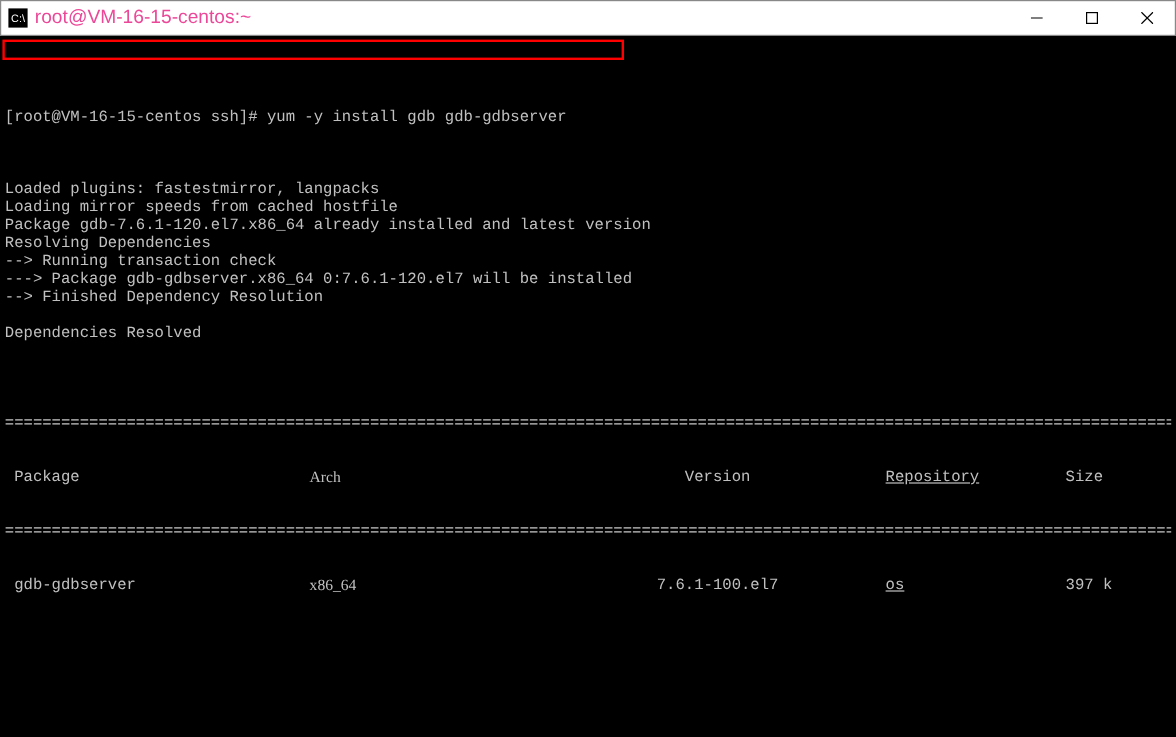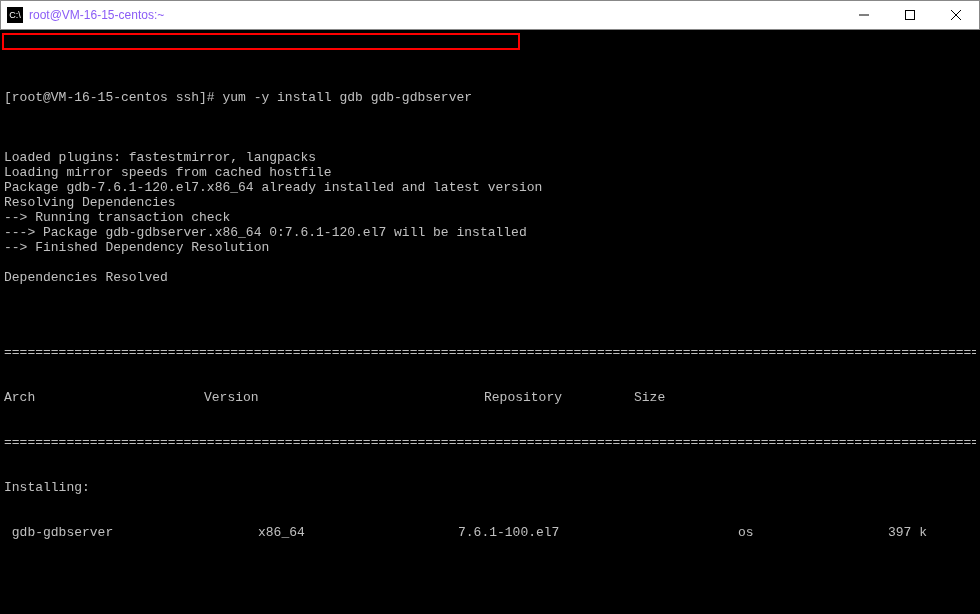--- a/index.html
+++ b/index.html
@@ -28,22 +28,22 @@
   display: flex;
   align-items: center;
   justify-content: center;
   color: #fff;
   font-size: 9px;
   font-family: sans-serif;
 }
 .titlebar-title {
   flex: 1;
   font-family: "Segoe UI", Tahoma, sans-serif;
-  font-size: 12px;
-  color: #8b5cf6;
+  font-size: 16px;
+  color: #ec4899;
 }
 .win-controls { display: flex; height: 100%; }
 .win-btn {
   width: 46px;
   height: 100%;
   display: flex;
   align-items: center;
   justify-content: center;
   font-family: sans-serif;
   cursor: pointer;
@@ -56,23 +56,23 @@
 }
 .highlight-box {
   position: absolute;
   border: 2px solid #ff0000;
   pointer-events: none;
 }
 .line { white-space: pre; }
 .sep { letter-spacing: 0; overflow: hidden; }
 .row { display: flex; }
 .c-pkg { width: 254px; }
-.c-arch { width: 200px; }
-.c-ver { width: 280px; }
-.c-repo { width: 150px; }
+.c-arch { width: 200px; font-family: Liberation Serif, serif; }
+.c-ver { width: 280px; text-align: center; }
+.c-repo { width: 150px; text-decoration: underline; }
 .c-size { flex: 1; text-align: left; padding-right: 8px; }
 </style>
 </head>
 <body>
 
 <div class="titlebar">
   <div class="titlebar-icon">C:\</div>
   <div class="titlebar-title">root@VM-16-15-centos:~</div>
   <div class="win-controls">
     <div class="win-btn">
@@ -96,27 +96,27 @@
 
 <div class="terminal">
   <div class="highlight-box" id="hlbox" style="left: 2px; top: 3px; width: 518px; height: 17px;"></div>
 
   <div class="line"><span>[root@VM-16-15-centos ssh]# </span><span>yum -y install gdb gdb-gdbserver</span></div>
 
   <div id="lines1"><div class="line">Loaded plugins: fastestmirror, langpacks</div><div class="line">Loading mirror speeds from cached hostfile</div><div class="line">Package gdb-7.6.1-120.el7.x86_64 already installed and latest version</div><div class="line">Resolving Dependencies</div><div class="line">--&gt; Running transaction check</div><div class="line">---&gt; Package gdb-gdbserver.x86_64 0:7.6.1-120.el7 will be installed</div><div class="line">--&gt; Finished Dependency Resolution</div><div class="line"> </div><div class="line">Dependencies Resolved</div><div class="line"> </div></div>
 
   <div class="line sep">============================================================================================================================================</div>
   <div class="row">
+    <div class="c-pkg"> Package</div>
     <div class="c-arch">Arch</div>
     <div class="c-ver">Version</div>
     <div class="c-repo">Repository</div>
     <div class="c-size">Size</div>
   </div>
   <div class="line sep">============================================================================================================================================</div>
-  <div class="line">Installing:</div>
   <div id="table-rows"><div class="row"><div class="c-pkg"> gdb-gdbserver</div><div class="c-arch">x86_64</div><div class="c-ver">7.6.1-100.el7</div><div class="c-repo">os</div><div class="c-size">397 k</div></div></div>
   <div class="line"> </div>
   
   
   
 
   
 
   
 

